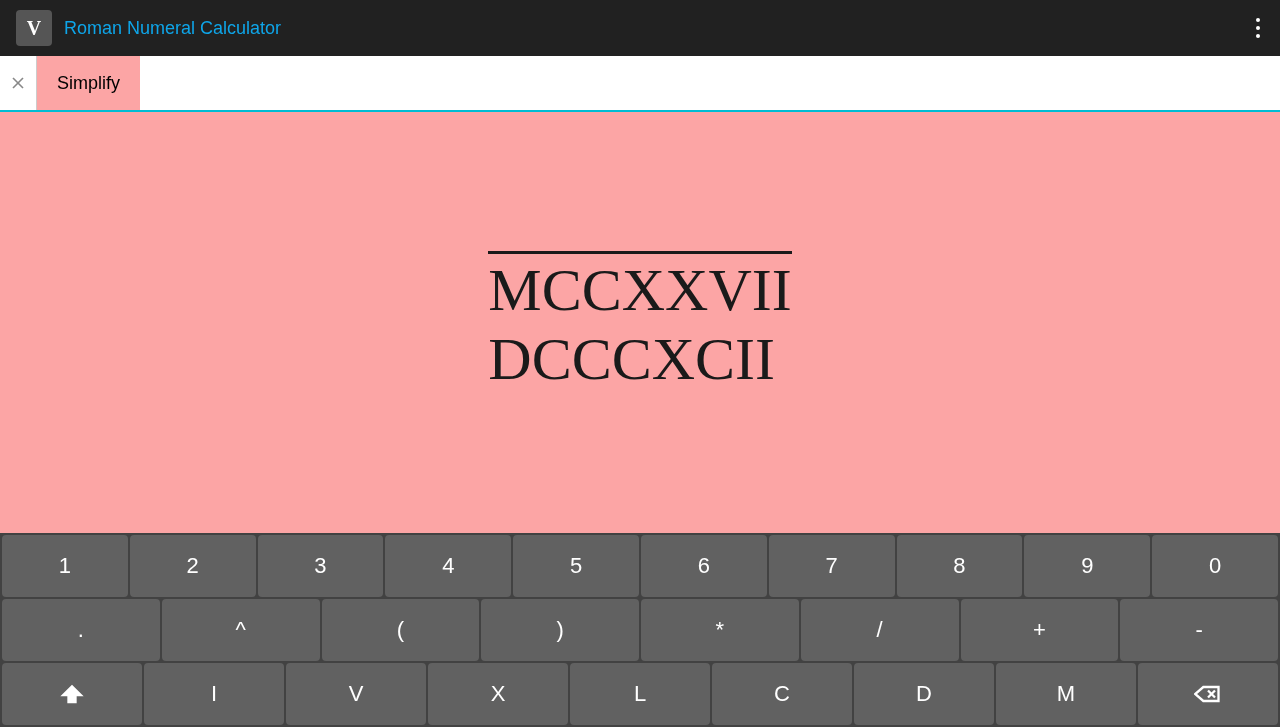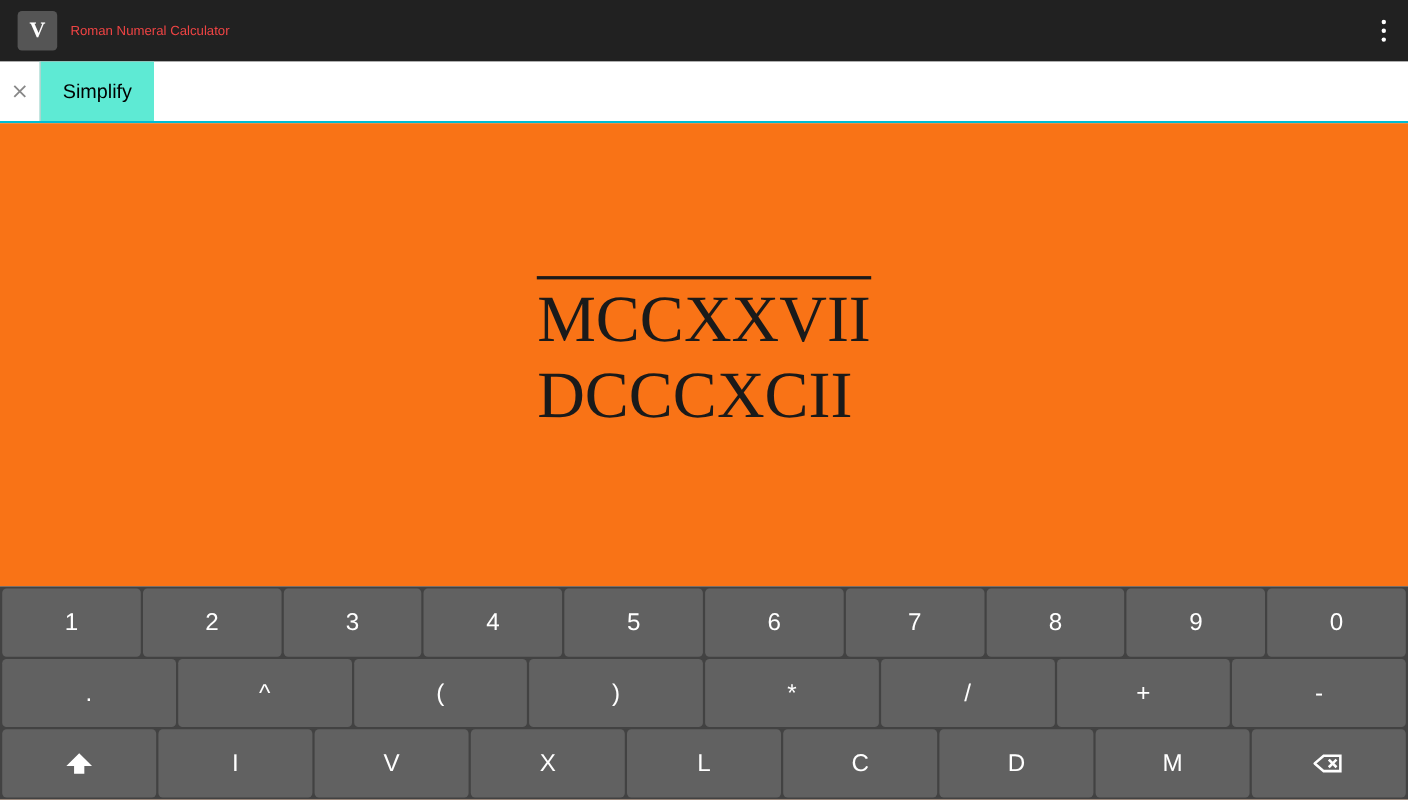--- a/index.html
+++ b/index.html
@@ -44,22 +44,22 @@
       display: flex;
       align-items: center;
       justify-content: center;
       font-size: 20px;
       font-weight: bold;
       color: #fff;
       font-family: serif;
     }
 
     #app-title {
-      font-size: 12px;
-      color: #ef4444;
+      font-size: 18px;
+      color: #0ea5e9;
     }
 
     #menu-dots {
       display: flex;
       flex-direction: column;
       gap: 4px;
       cursor: pointer;
       padding: 4px;
     }
 
@@ -100,38 +100,38 @@
       justify-content: center;
       color: #777;
     }
 
     #clear-btn svg {
       width: 20px;
       height: 20px;
     }
 
     #simplify-btn {
-      background: #5eead4;
+      background: #fca5a5;
       color: #000;
       border: none;
       padding: 0 20px;
       height: 100%;
       font-size: 18px;
       cursor: pointer;
       border-left: 1px solid #ccc;
       white-space: nowrap;
     }
 
     
     #result-area {
       flex: 1;
       display: flex;
       align-items: center;
       justify-content: center;
-      background: #f97316;
+      background: #fca5a5;
       overflow: hidden;
     }
 
     #roman-result {
       font-family: serif;
       font-size: 60px;
       color: #1a1a1a;
       display: flex;
       flex-direction: column;
       align-items: flex-start;

